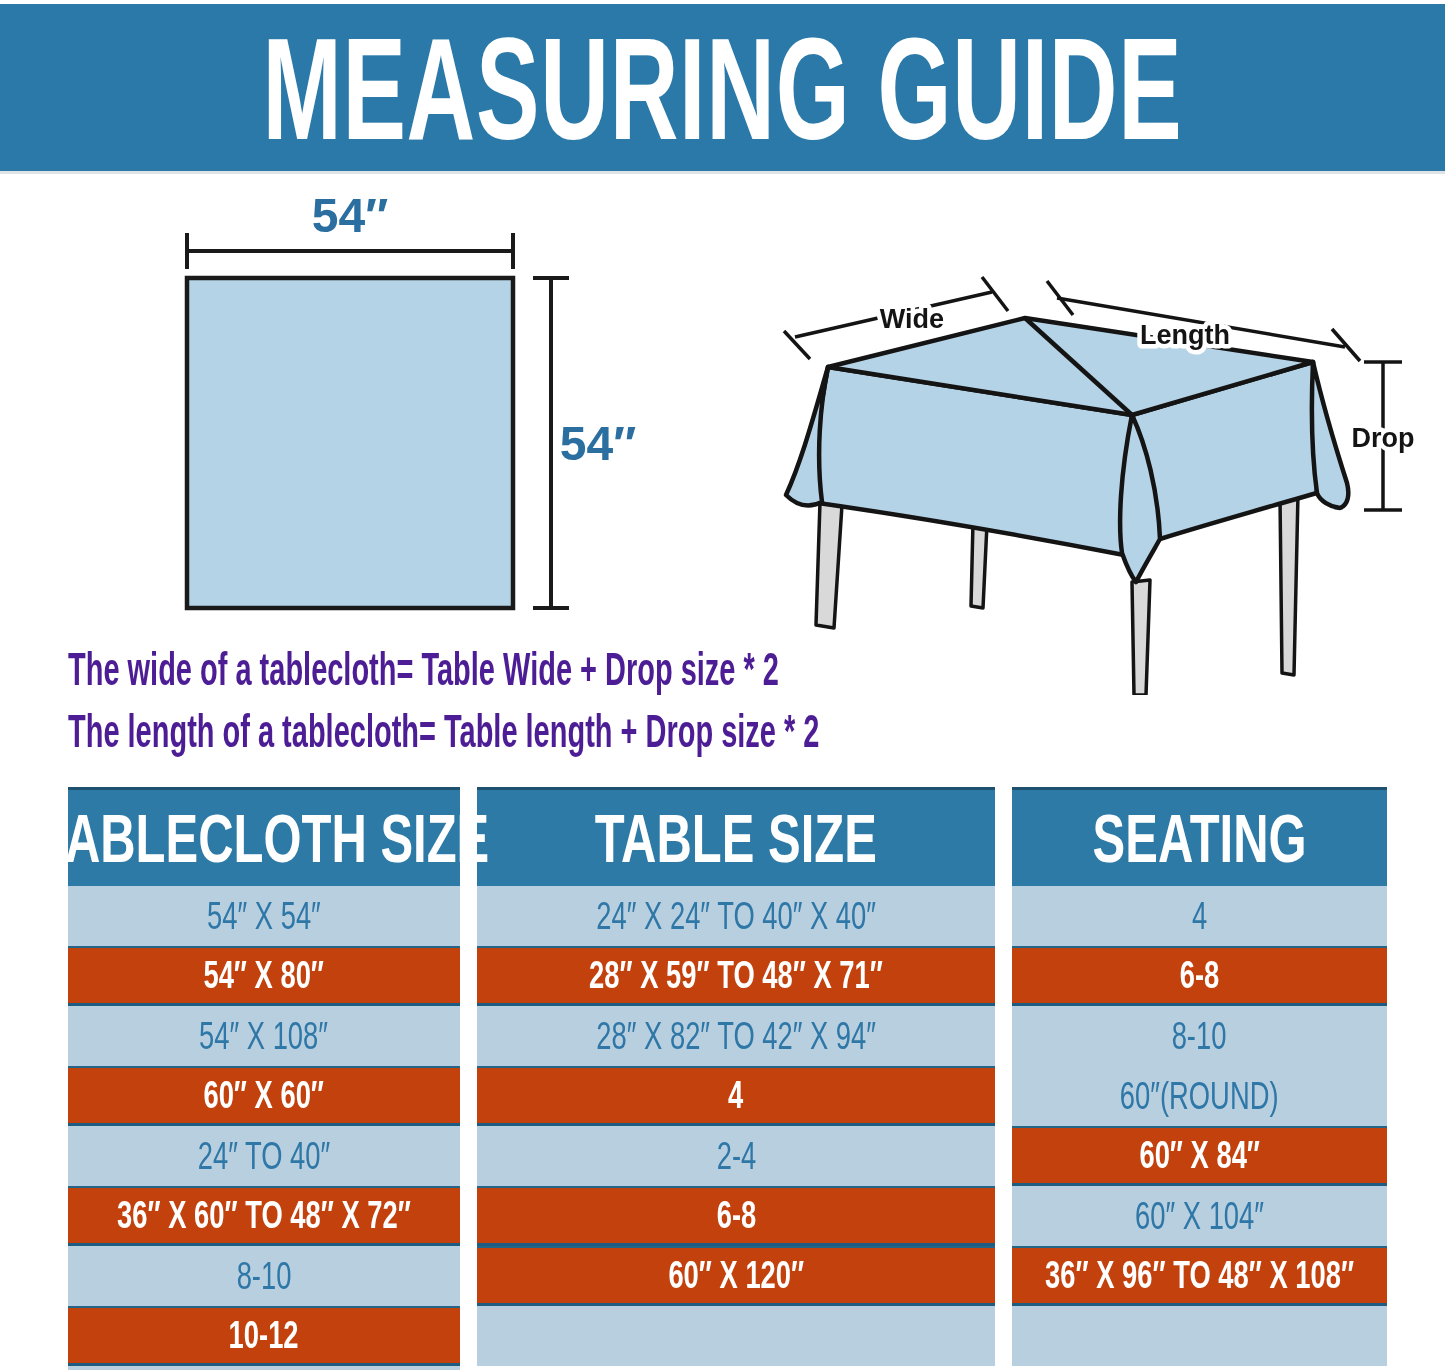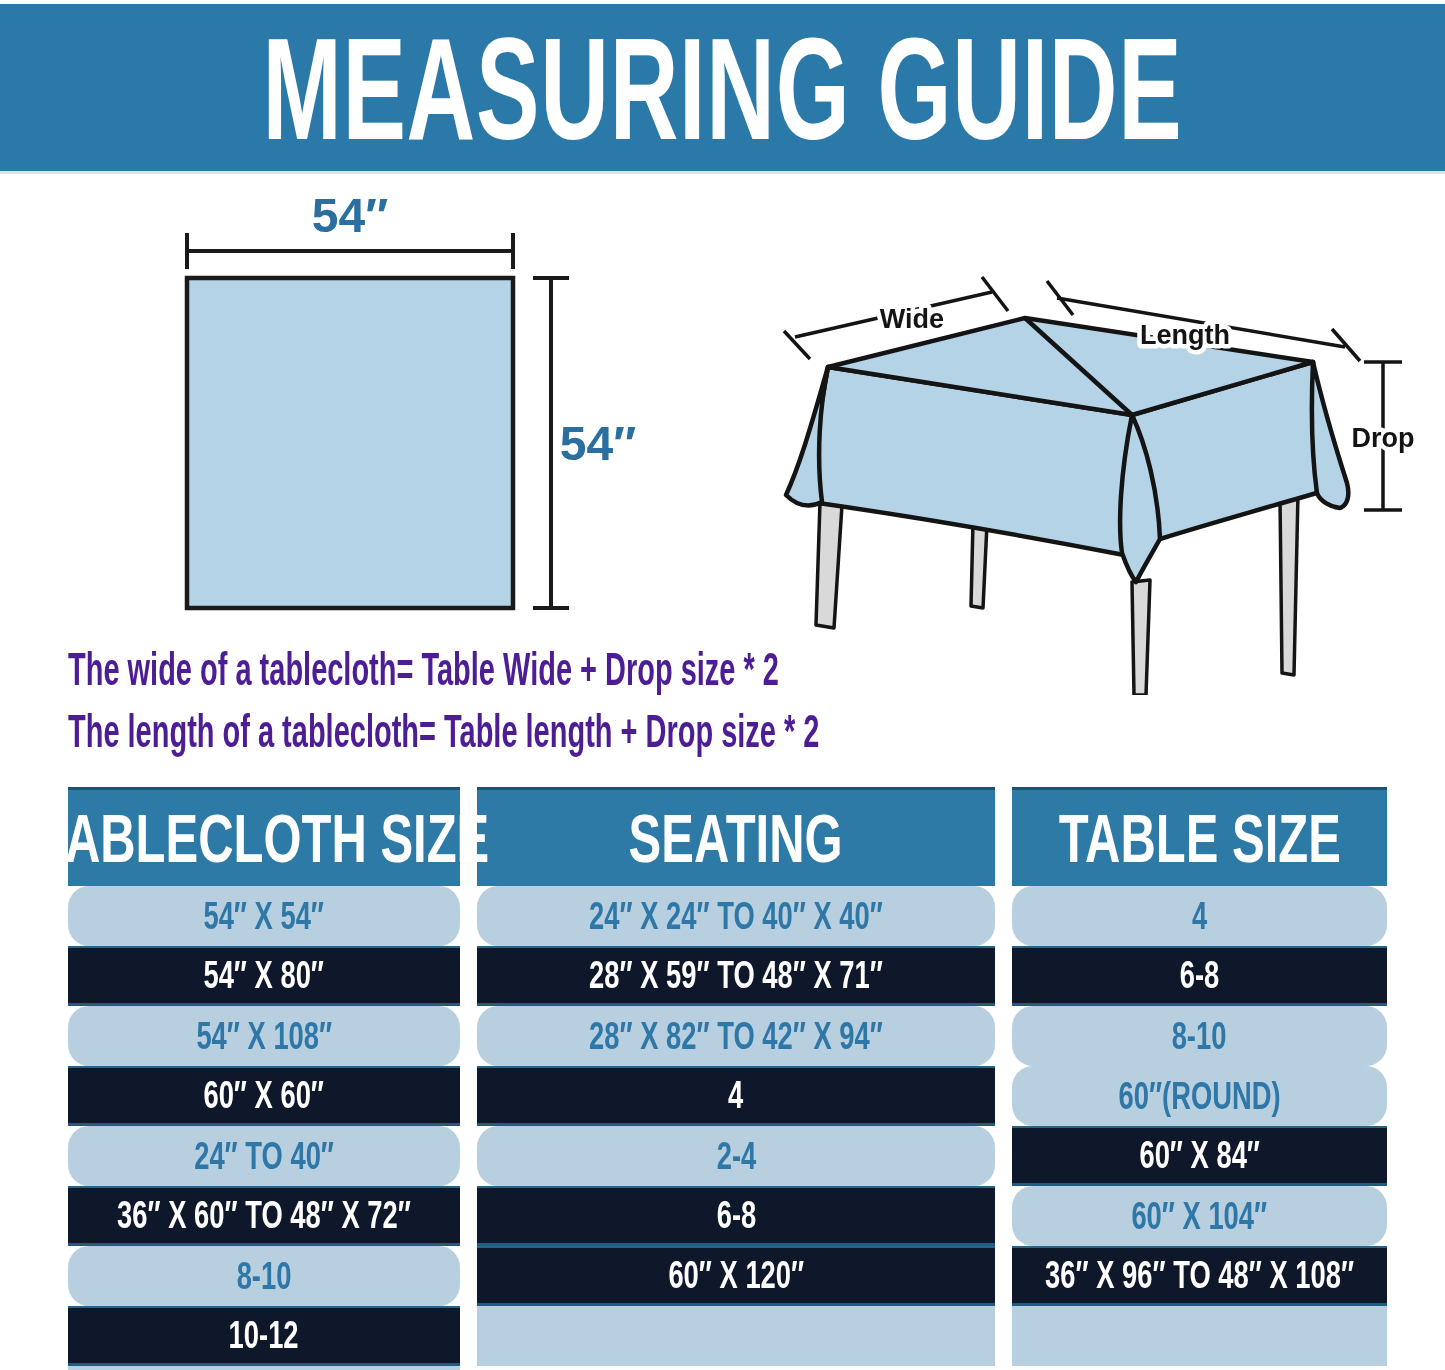--- a/index.html
+++ b/index.html
@@ -33,22 +33,22 @@
   #formula-length{top:708px;}
   
   .sizing-table{
     position:absolute;left:68px;top:787px;width:1319px;
     display:grid;grid-template-columns:392px 518px 375px;column-gap:17px;
     grid-template-rows:99px repeat(8,60px) 12px;
   }
   .cell{display:flex;align-items:center;justify-content:center;box-sizing:border-box;white-space:nowrap;}
   .cell .cond{display:inline-block;transform:scaleX(0.72);transform-origin:center center;white-space:nowrap;}
   .head{background:#2d7aa6;color:#ffffff;font-size:68px;font-weight:bold;border-top:3px solid #1d516f;}
-  .light{background:#b8cfe0;color:#2e77a6;font-size:38px;font-weight:bold;border-radius:21px;}
-  .dark{background:#0f172a;color:#ffffff;font-size:38px;font-weight:bold;border-top:2px solid #236688;border-bottom:3px solid #1e5d81;}
+  .light{background:#b8cfe0;color:#2e77a6;font-size:38px;font-weight:normal;}
+  .dark{background:#c2410c;color:#ffffff;font-size:38px;font-weight:bold;border-top:2px solid #236688;border-bottom:3px solid #1e5d81;}
   .strip{background:#b8cfe0;}
 </style>
 </head>
 <body>
 
 <div class="page">
 
   <header class="banner">
     <h1>MEASURING GUIDE</h1>
   </header>
@@ -127,24 +127,24 @@
   <div id="formula-length" class="formula">
     <span class="cond">The length of a tablecloth= Table length + Drop size * 2</span>
   </div>
 
   <div class="sizing-table">
 
     <div class="cell head">
         <span class="cond">TABLECLOTH SIZE</span>
       </div>
     <div class="cell head">
+        <span class="cond">TABLE SIZE</span>
+      </div>
+    <div class="cell head">
         <span class="cond">SEATING</span>
-      </div>
-    <div class="cell head">
-        <span class="cond">TABLE SIZE</span>
       </div>
 
     <div class="cell light">
         <span class="cond">54″ X 54″</span>
       </div>
     <div class="cell light">
         <span class="cond">24″ X 24″ TO 40″ X 40″</span>
       </div>
     <div class="cell light">
         <span class="cond">4</span>

